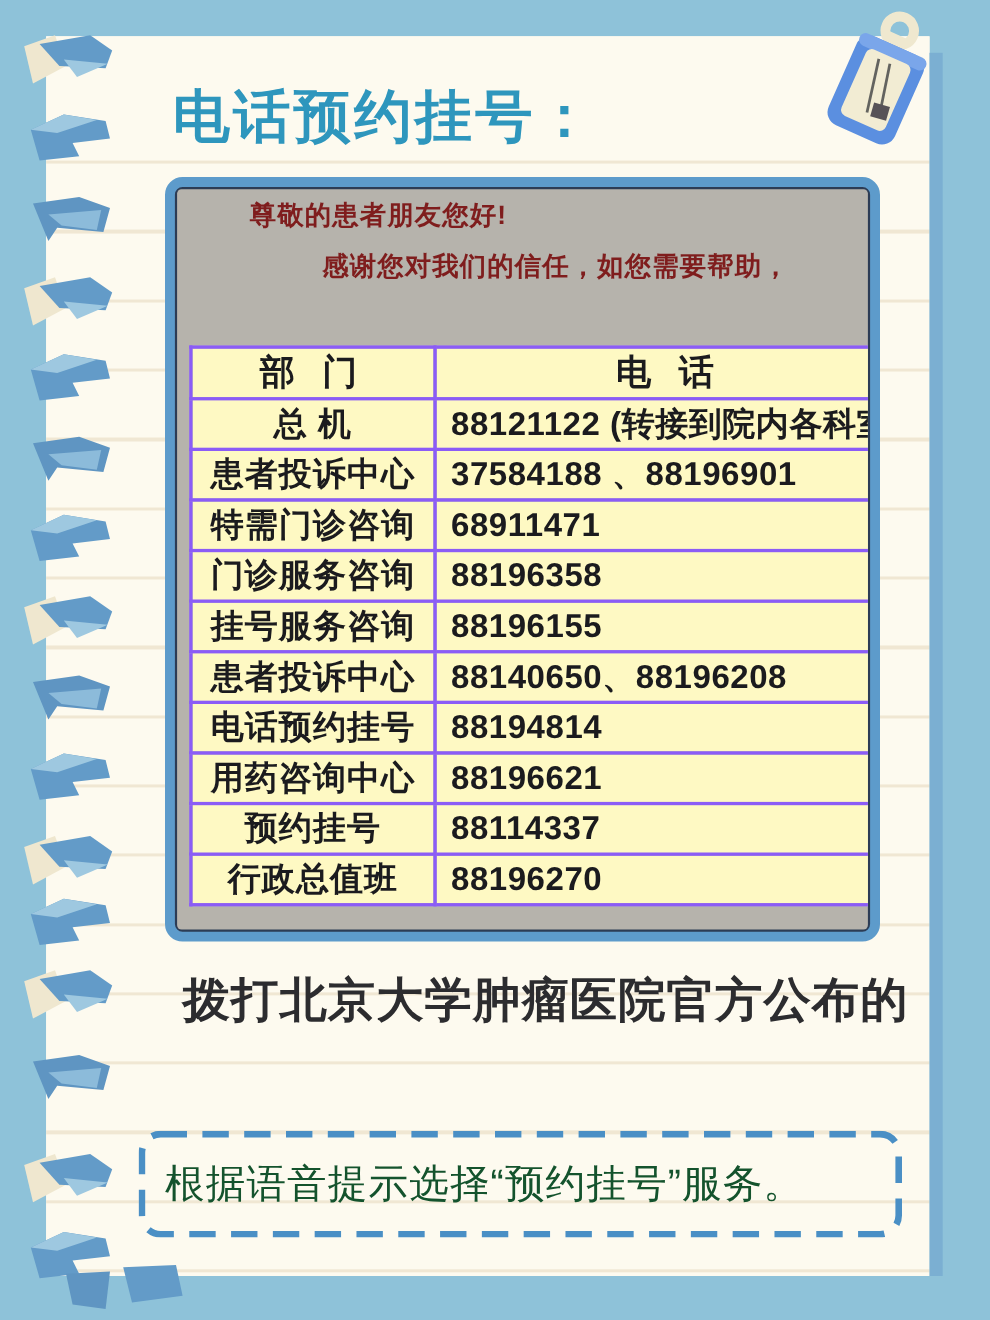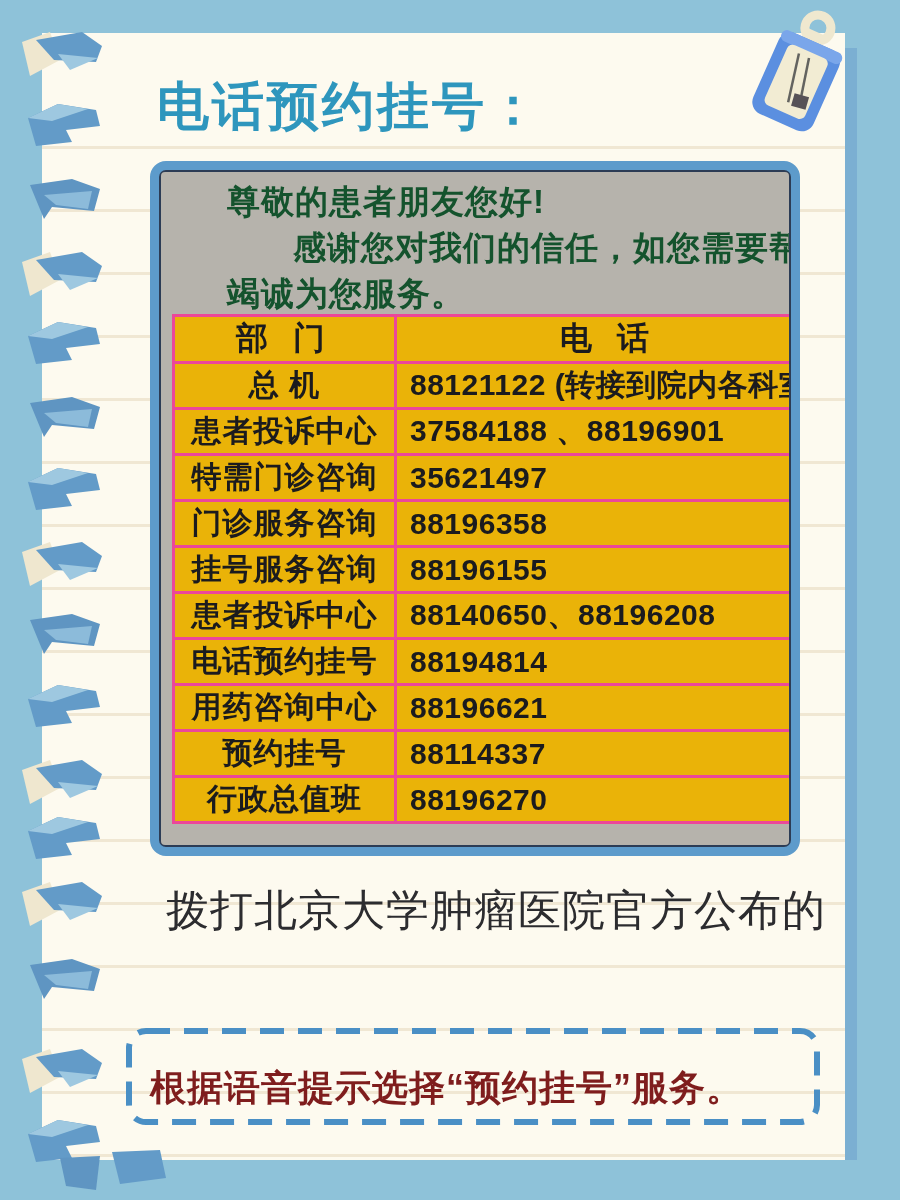--- a/index.html
+++ b/index.html
@@ -40,58 +40,58 @@
     position:absolute; left:150px; top:161px; width:650px; height:695px;
     border:9px solid #5d9bcb; border-radius:16px;
     background:#2c3c55; overflow:hidden;
   }
   .photo-inner {
     position:absolute; inset:2px; background:#b6b3ac; overflow:hidden;
     border-radius:4px;
   }
   .greet {
     position:absolute; white-space:nowrap;
-    font-size:33px; font-weight:700; color:#14532d; letter-spacing:1px;
+    font-size:24px; font-weight:700; color:#7f1d1d; letter-spacing:1px;
   }
   .greet.l1 { left:66px;  top:8px;  }
   .greet.l2 { left:132px; top:54px; }
   .greet.l3 { left:66px;  top:100px; }
 
   .phone-table {
     position:absolute; left:11px; top:142px;
     border-collapse:collapse; table-layout:fixed; width:648px;
     background:#c9c6bf;
   }
   .phone-table th, .phone-table td {
-    border:3px solid #ec4899; background:#eab308;
+    border:3px solid #8b5cf6; background:#fef9c3;
     color:#1b1b1e; font-weight:700; overflow:hidden; white-space:nowrap;
   }
   .phone-table th {
     height:44px; font-size:32px; letter-spacing:8px; text-align:center;
   }
   .phone-table td { height:46px; font-size:30px;margin-top:47px; }
   .phone-table td.dept  { text-align:center; letter-spacing:1px; }
   .phone-table td.phone { text-align:left; padding-left:13px; letter-spacing:0.5px; }
   .col-dept  { width:222px; }
   .col-phone { width:426px; }
 
   
   .caption {
     position:absolute; left:166px; top:880px;
-    font-size:43px; font-weight:400; line-height:60px;
+    font-size:43px; font-weight:700; line-height:60px;
     color:#2c2c2f; letter-spacing:1px; white-space:nowrap;
   }
 
   
   .tip { position:absolute; left:126px; top:1028px; width:694px; height:97px; }
   .tip-border { position:absolute; left:0; top:0; }
   .tip-text {
-    position:absolute; left:24px; top:12px; height:100%;
+    position:absolute; left:24px; top:0; height:100%;
     display:flex; align-items:center;
-    font-size:36px; font-weight:700; color:#7f1d1d;
+    font-size:36px; font-weight:400; color:#14532d;
     letter-spacing:1px; white-space:nowrap;
   }
 </style>
 </head>
 <body>
 
 <div class="stage">
 
   <div class="paper"></div>
   <div class="paper-shadow-right"></div>
@@ -144,21 +144,20 @@
       <line x1="-9" y1="-25" x2="1" y2="24" stroke="#63635f" stroke-width="2.5"></line>
       <line x1="2" y1="-25" x2="12" y2="20" stroke="#63635f" stroke-width="2.5"></line>
       <rect x="4" y="12" width="15" height="13" fill="#575257" transform="rotate(-8 11 18)"></rect>
     </g>
   </svg>
 
   <div class="photo">
     <div class="photo-inner">
       <div class="greet l1">尊敬的患者朋友您好!</div>
       <div class="greet l2">感谢您对我们的信任，如您需要帮助，</div>
-      <div class="greet l3">竭诚为您服务。</div>
 
       <table class="phone-table">
         <colgroup>
             <col class="col-dept">
             <col class="col-phone">
           </colgroup>
         <thead>
           <tr>
             <th>部 门</th>
             <th>电 话</th>
@@ -168,21 +167,21 @@
           <tr>
             <td class="dept">总 机</td>
             <td class="phone">88121122 (转接到院内各科室</td>
           </tr>
           <tr>
             <td class="dept">患者投诉中心</td>
             <td class="phone">37584188 、88196901</td>
           </tr>
           <tr>
             <td class="dept">特需门诊咨询</td>
-            <td class="phone">35621497</td>
+            <td class="phone">68911471</td>
           </tr>
           <tr>
             <td class="dept">门诊服务咨询</td>
             <td class="phone">88196358</td>
           </tr>
           <tr>
             <td class="dept">挂号服务咨询</td>
             <td class="phone">88196155</td>
           </tr>
           <tr>

